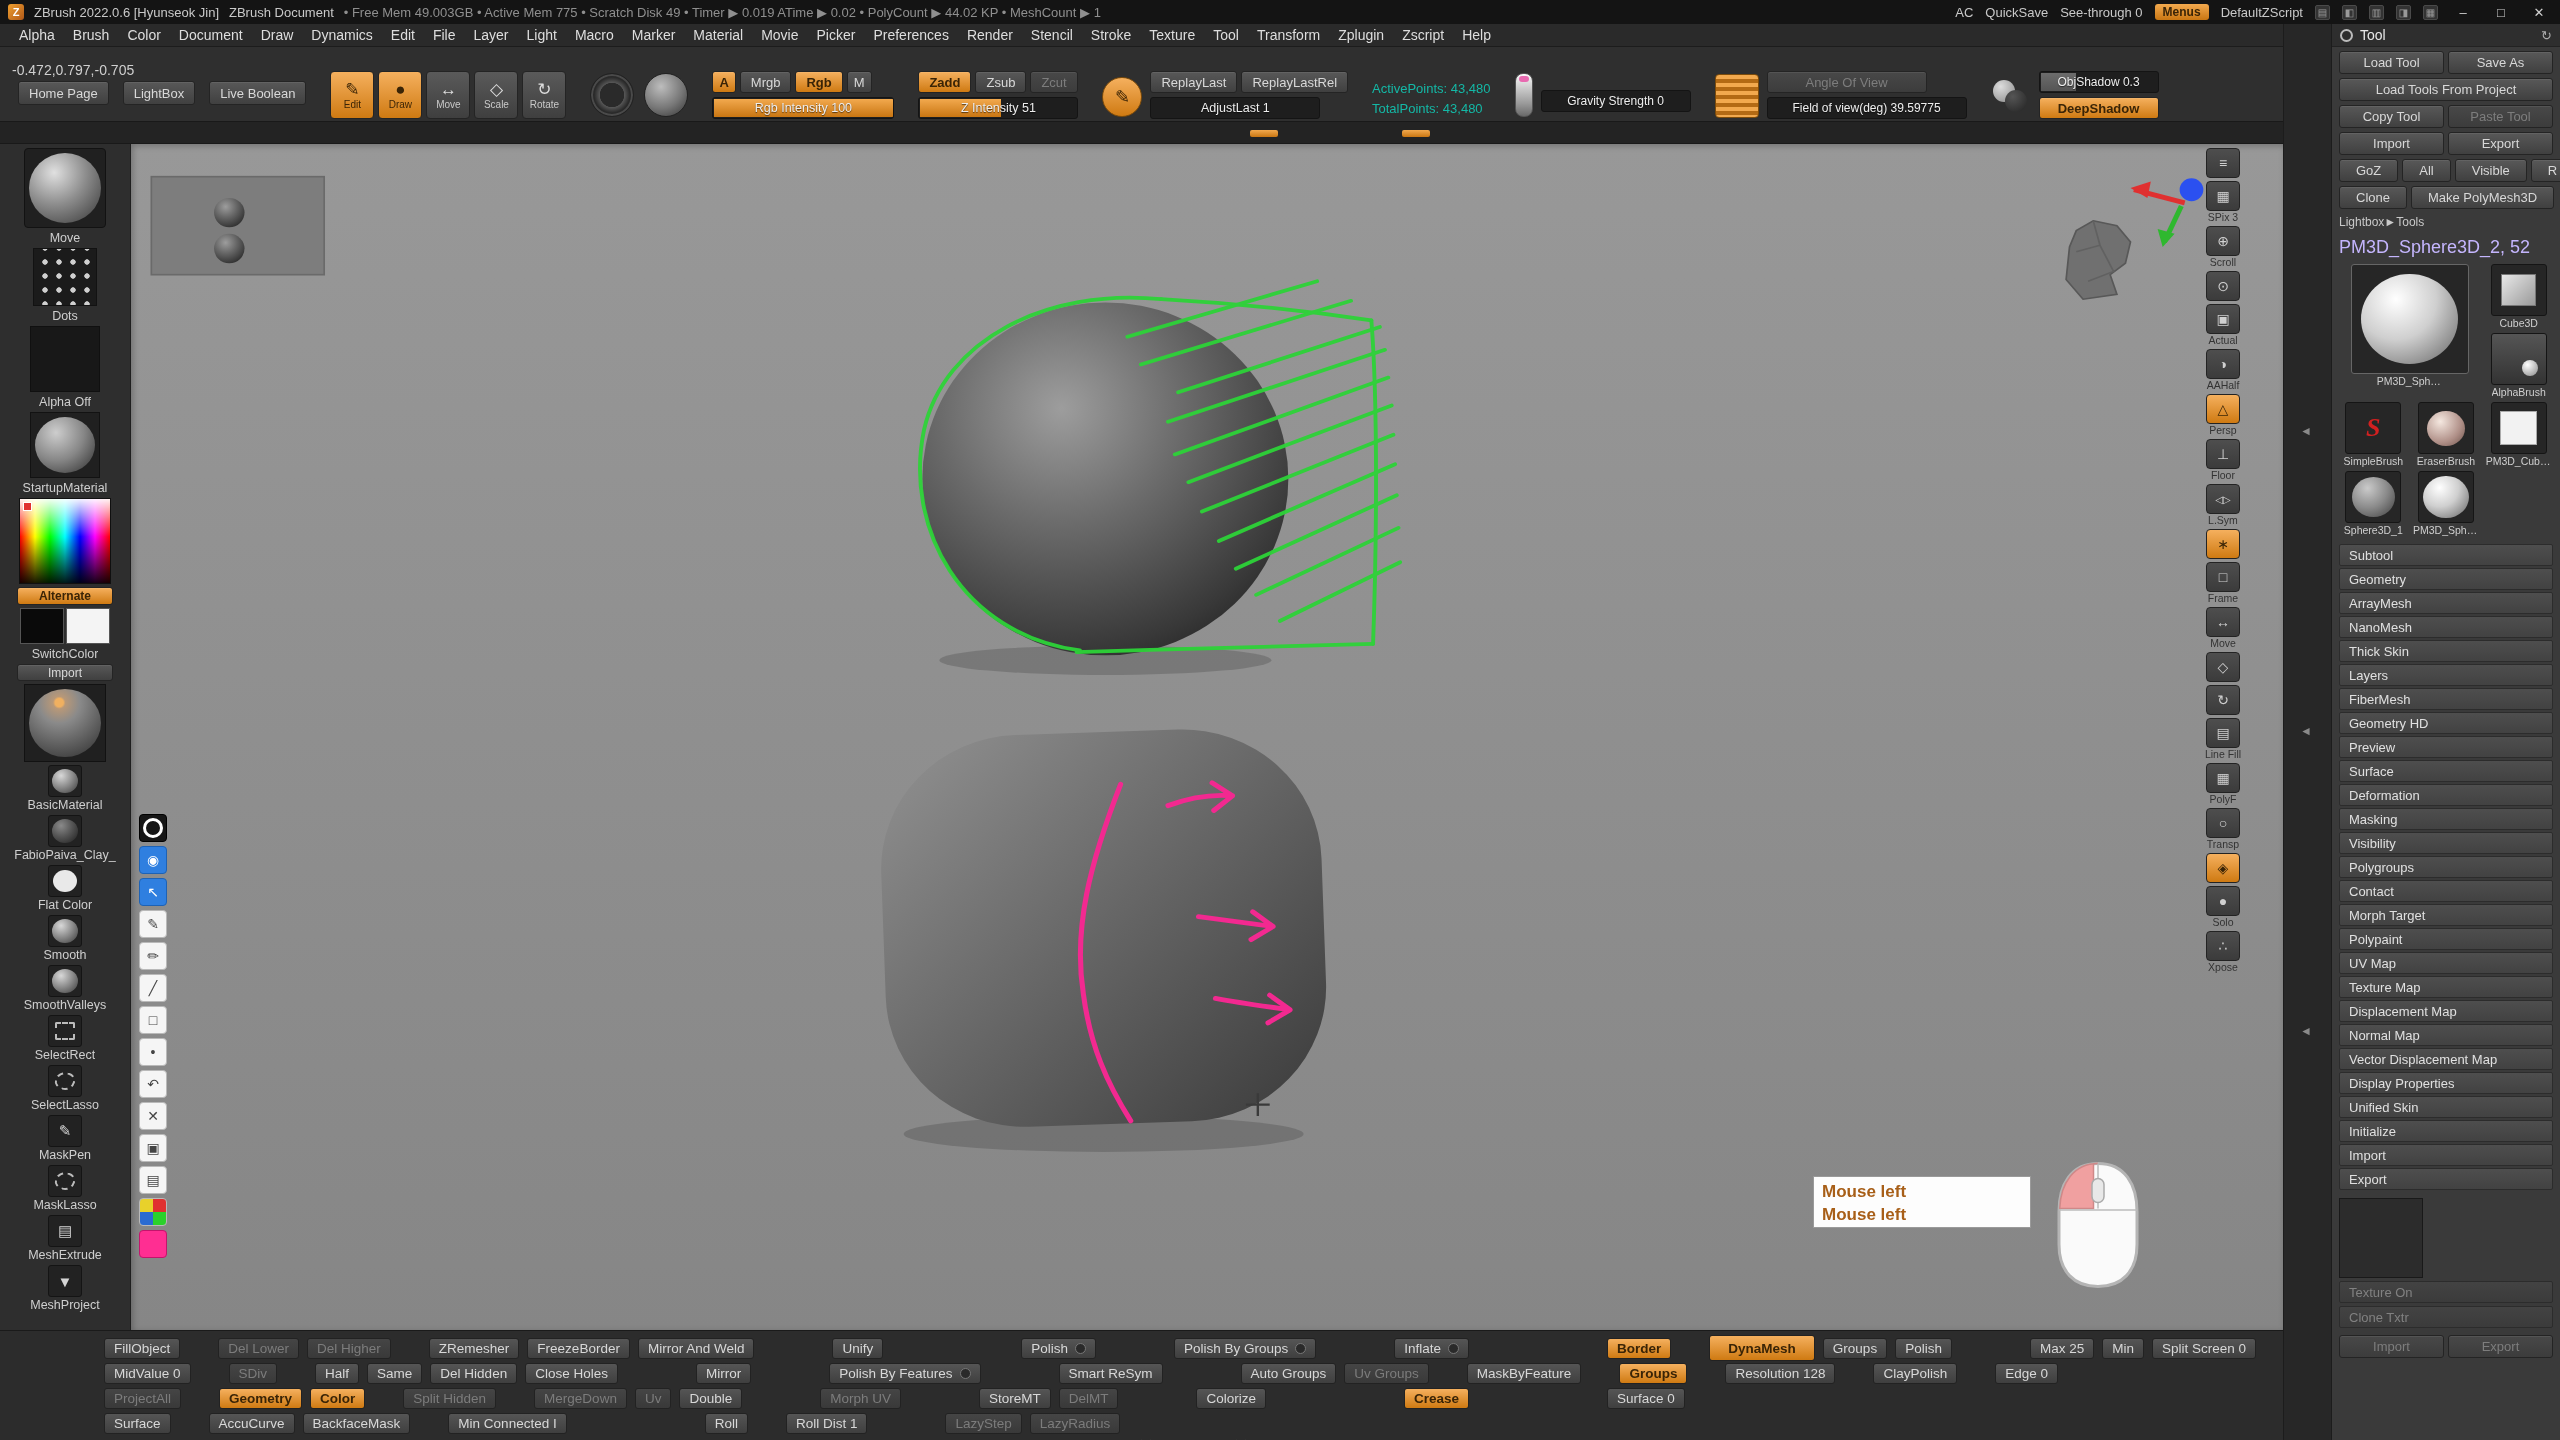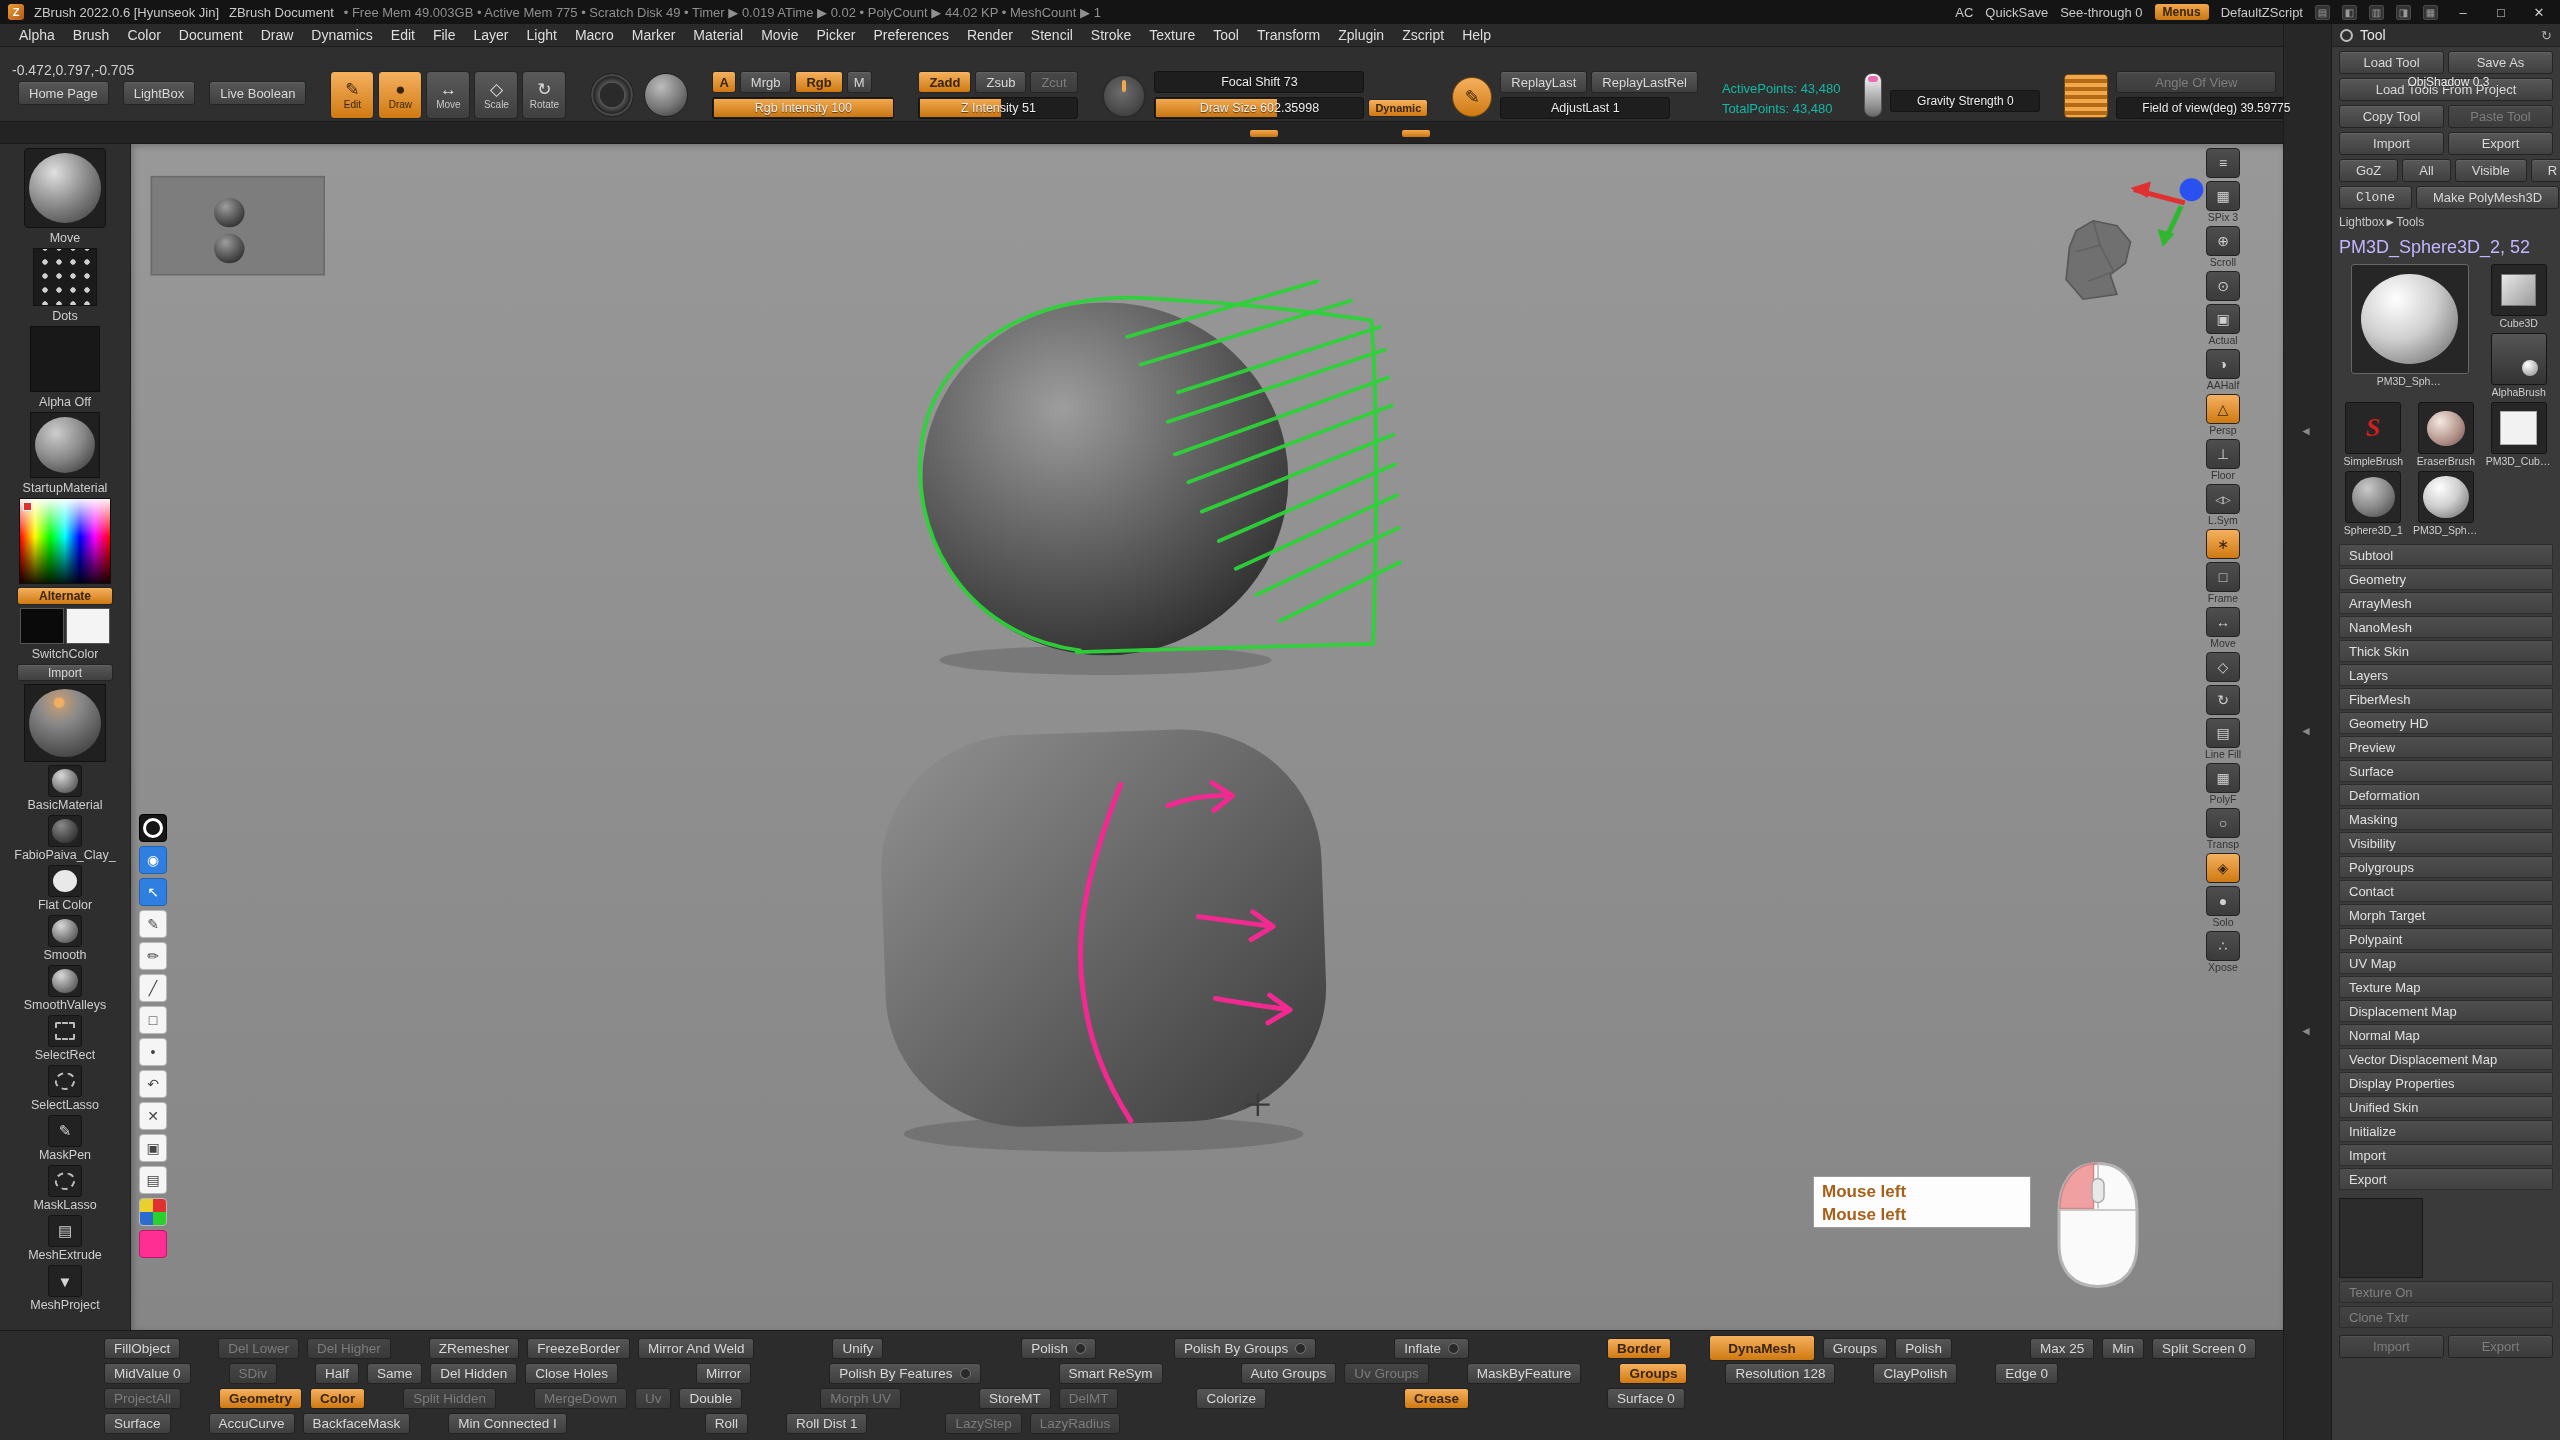--- a/index.html
+++ b/index.html
@@ -351,35 +351,20 @@
           <button class="btn active">Zadd</button>
           <button class="btn">Zsub</button>
           <button class="btn disabled">Zcut</button>
         </div>
         <div class="slider" style="width:160px;">
           <div class="fill" style="width:51%;"></div>
           <div class="cap">Z Intensity 51</div>
         </div>
       </div>
       <div class="hrow" style="gap:8px;">
-        <div class="knob"></div>
-        <div class="grp">
-          <div class="slider" style="width:210px;">
-            <div class="cap">Focal Shift 73</div>
-          </div>
-          <div class="hrow">
-            <div class="slider" style="width:210px;">
-              <div class="fill" style="width:58%;"></div>
-              <div class="cap">Draw Size 602.35998</div>
-            </div>
-            <button class="btn active badge">Dynamic</button>
-          </div>
-        </div>
-      </div>
-      <div class="hrow" style="gap:8px;">
         <div class="rnd-ico">✎</div>
         <div class="grp">
           <div class="hrow">
             <button class="btn">ReplayLast</button>
             <button class="btn">ReplayLastRel</button>
           </div>
           <div class="slider" style="width:170px;">
             <div class="cap">AdjustLast 1</div>
           </div>
         </div>
@@ -848,21 +833,21 @@
       <button class="btn tp-btn">Import</button>
       <button class="btn tp-btn">Export</button>
     </div>
     <div class="tp-row">
       <button class="btn tp-btn" style="flex:1.3;">GoZ</button>
       <button class="btn tp-btn" style="flex:0.8;">All</button>
       <button class="btn tp-btn" style="flex:1.3;">Visible</button>
       <button class="btn tp-btn" style="flex:0.5;">R</button>
     </div>
     <div class="tp-row">
-      <button class="btn tp-btn" style="flex:0.9;font-family:Liberation Mono, monospace;">Clone</button>
+      <button class="btn tp-btn" style="flex:0.9;">Clone</button>
       <button class="btn tp-btn" style="flex:2;">Make PolyMesh3D</button>
     </div>
     <div class="tp-small">Lightbox►Tools</div>
     <div class="tp-name">PM3D_Sphere3D_2, 52</div>
 
     <div id="inv">
 
         <div class="inv selected ic-sphere-white">
           <div class="inv-th"></div>
           <div class="inv-label">PM3D_Sphere3D</div>

